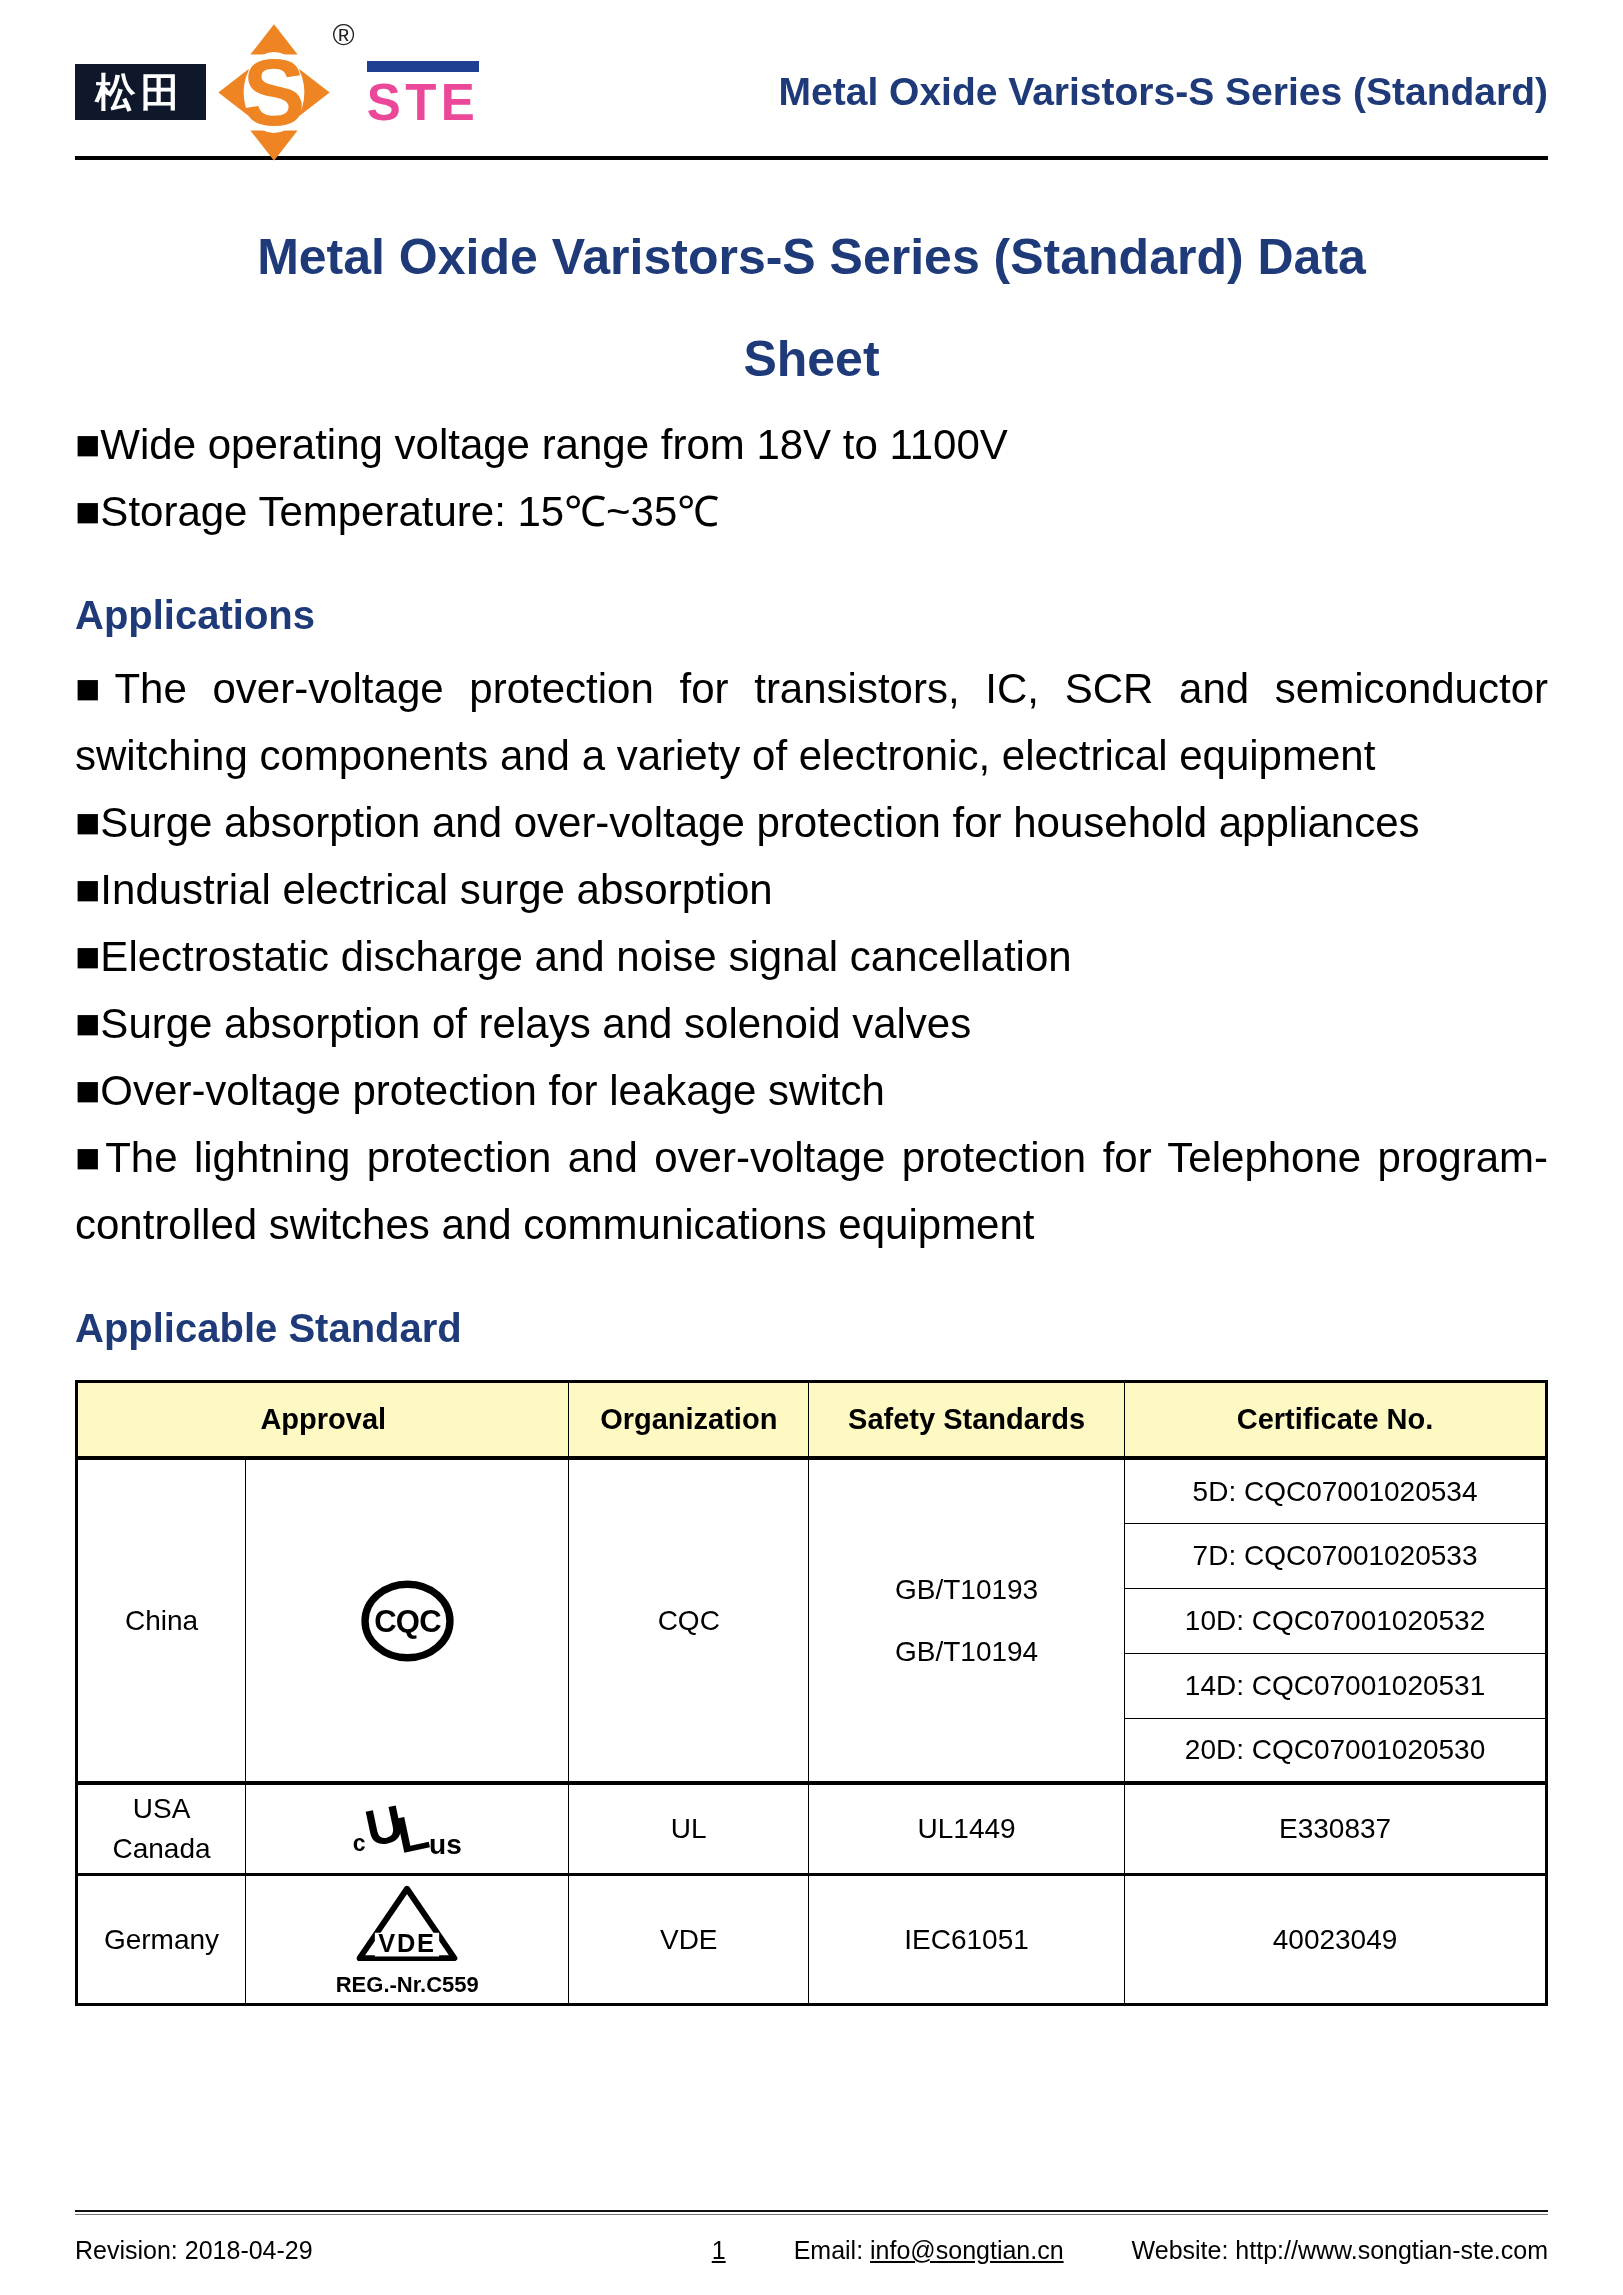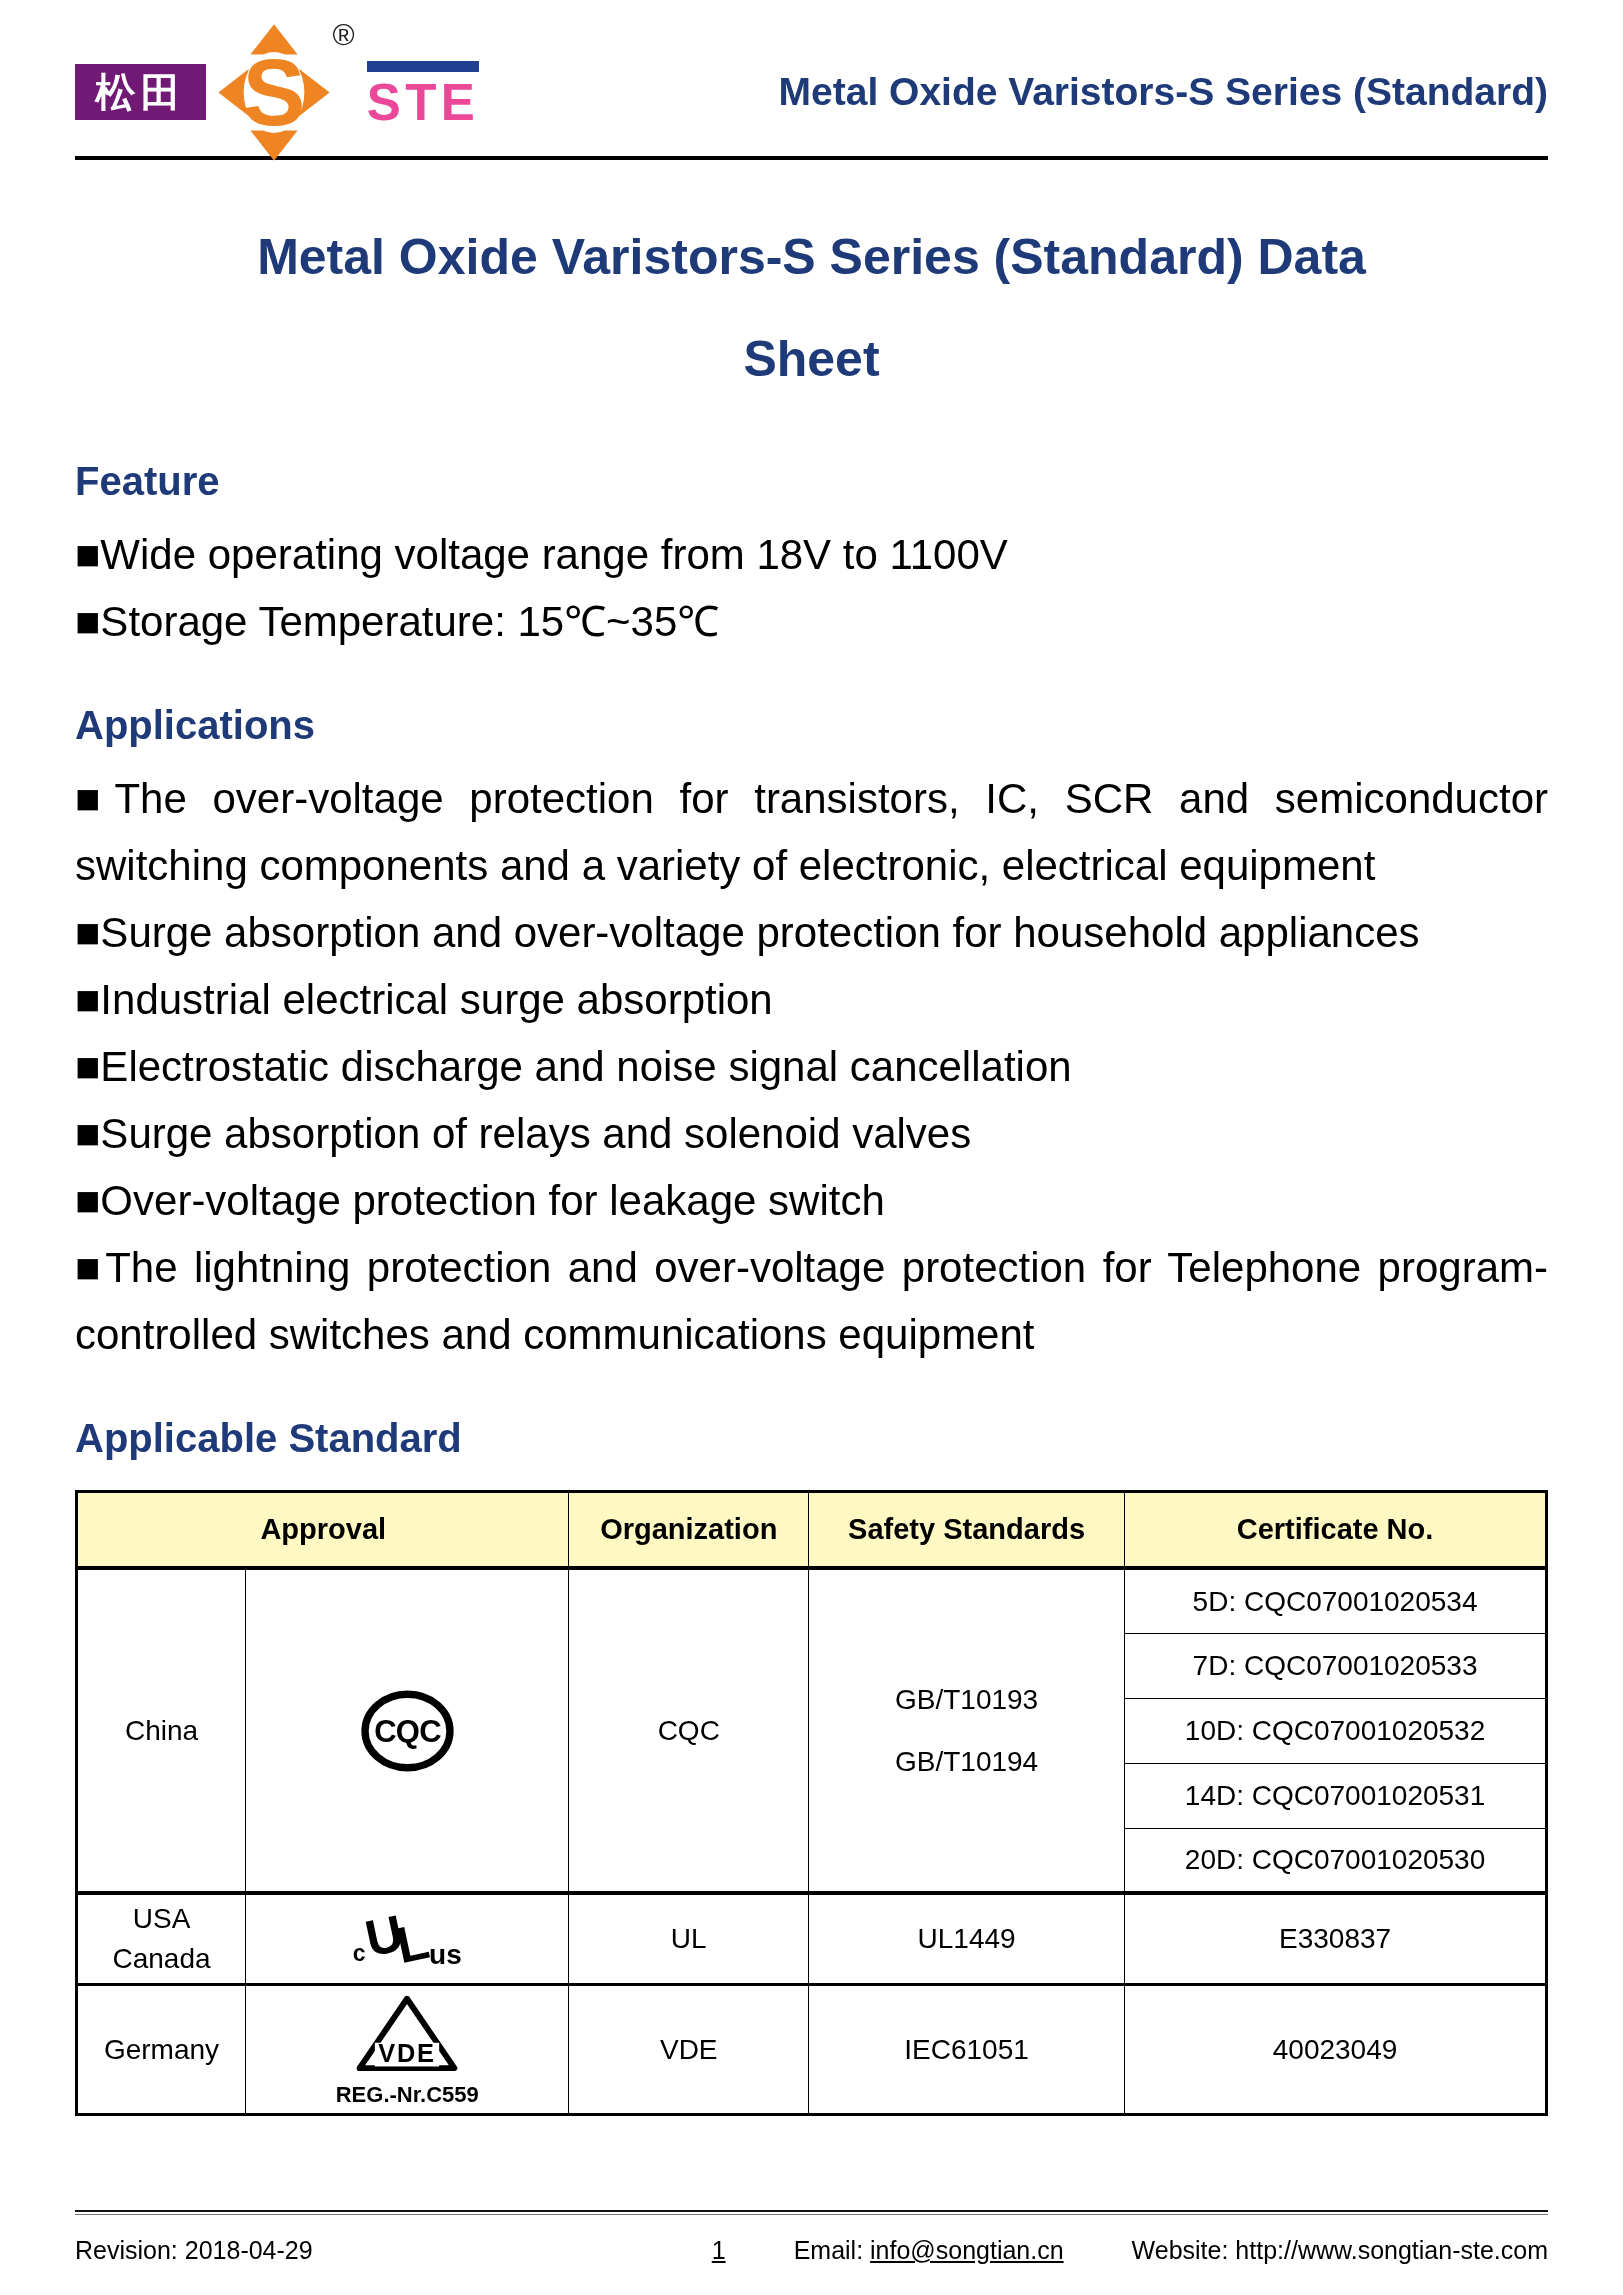--- a/index.html
+++ b/index.html
@@ -7,21 +7,21 @@
   body { font-family:"Liberation Sans", sans-serif; color:#000; }
   .page {
     position:relative; width:1623px; height:2295px; margin:0 auto;
     padding:0 75px; overflow:hidden; background:#fff;
   }
 
   
   .header { display:flex; align-items:center; padding-top:37px; height:147px; }
   .logo-group { display:flex; align-items:center; }
   .logo-cn {
-    width:131px; height:56px; background:#701a75; color:#fff;
+    width:131px; height:56px; background:#0f172a; color:#fff;
     display:flex; align-items:center; justify-content:center;
     font-size:40px; font-weight:bold; letter-spacing:5.3px;
   }
   .logo-s-wrap { position:relative; margin-left:8.8px; width:145px; height:145px; }
   .logo-s-wrap svg { display:block; }
   .logo-reg { position:absolute; top:-1.8px; right:5.3px; font-size:30px; color:#222; font-weight:normal; }
   .logo-ste { margin-left:7px; margin-top:5.3px; }
   .ste-bar { height:11.4px; background:#1e3f92; margin-bottom:5.3px; }
   .ste-text { font-size:51px; font-weight:900; color:#ec4899; letter-spacing:4.4px; line-height:1; }
   .doc-title { margin-left:auto; font-size:39px; font-weight:bold; color:#1e3a78; white-space:nowrap; }
@@ -102,21 +102,20 @@
         <div class="ste-bar"></div>
         <div class="ste-text">STE</div>
       </div>
     </div>
     <div class="doc-title">Metal Oxide Varistors-S Series (Standard)</div>
   </div>
   <div class="header-rule"></div>
 
   <h1 class="main-title"><span>Metal Oxide Varistors-S Series (Standard) Data</span><br><span>Sheet</span></h1>
 
-  <h2 class="section-heading">Feature</h2>
   <p class="bullet">■Wide operating voltage range from 18V to 1100V</p>
   <p class="bullet">■Storage Temperature: 15℃~35℃</p>
 
   <h2 class="section-heading">Applications</h2>
   <p class="bullet">■The over-voltage protection for transistors, IC, SCR and semiconductor switching components and a variety of electronic, electrical equipment</p>
   <p class="bullet">■Surge absorption and over-voltage protection for household appliances</p>
   <p class="bullet">■Industrial electrical surge absorption</p>
   <p class="bullet">■Electrostatic discharge and noise signal cancellation</p>
   <p class="bullet">■Surge absorption of relays and solenoid valves</p>
   <p class="bullet">■Over-voltage protection for leakage switch</p>

